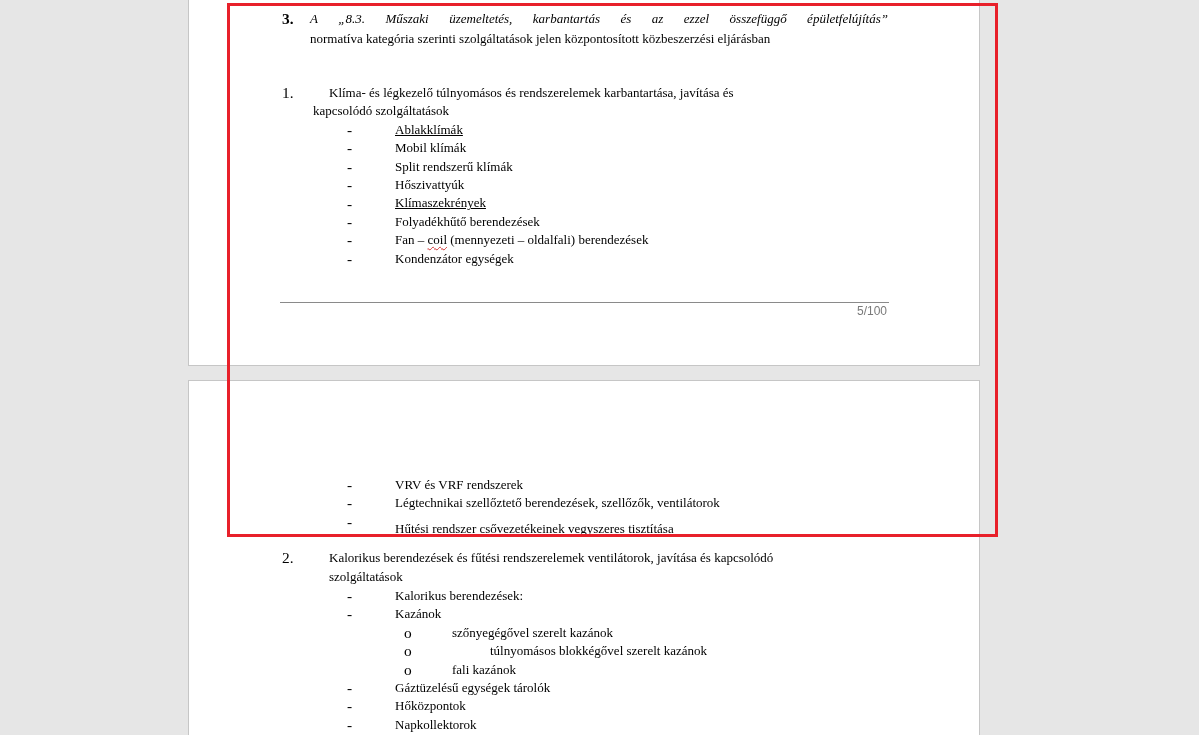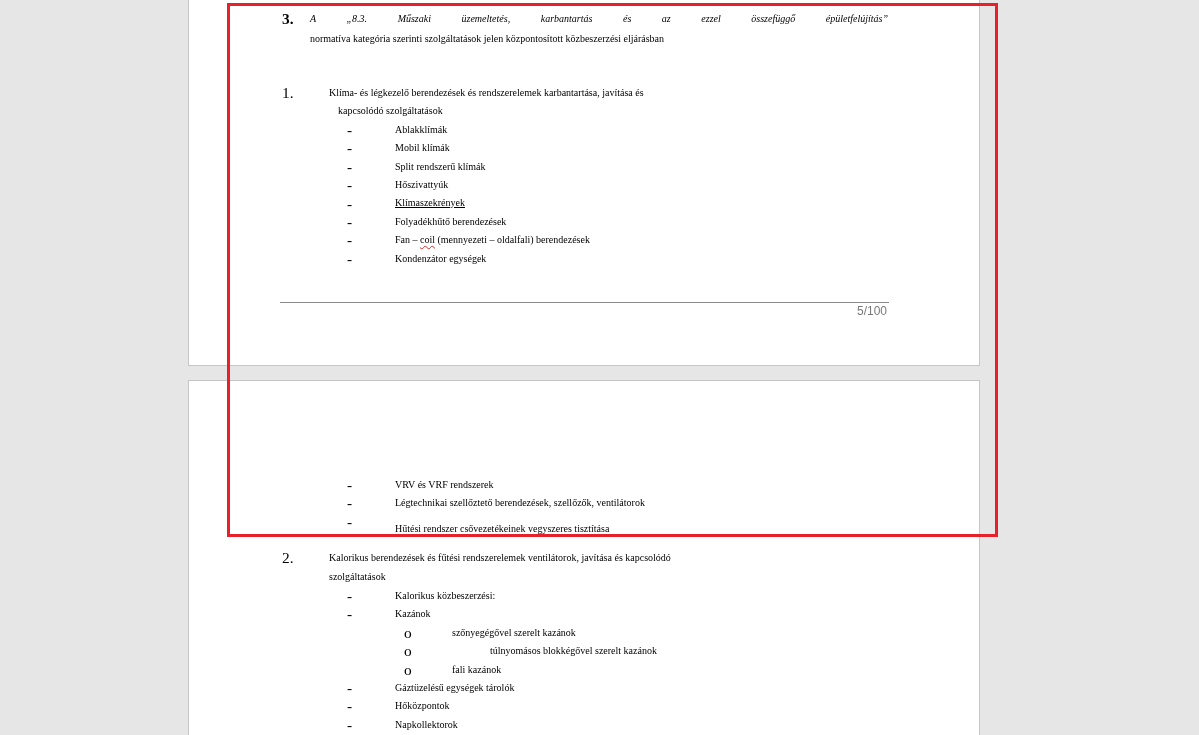--- a/index.html
+++ b/index.html
@@ -21,21 +21,21 @@
       width: 792px;
       background: #ffffff;
       border: 1px solid #c6c6c6;
       box-sizing: border-box;
     }
     #page1 { top: -10px; height: 376px; }
     #page2 { top: 380px; height: 400px; }
 
     .line {
       position: absolute;
-      font-size: 10px;
+      font-size: 13px;
       line-height: 18px;
       white-space: nowrap;
     }
     .num {
       position: absolute;
       font-size: 15.4px;
       line-height: 18px;
     }
     .bold { font-weight: bold; }
     .italic { font-style: italic; }
@@ -84,26 +84,26 @@
 
 <div class="page" id="page1"></div>
 
 <div class="page" id="page2"></div>
 
 <div class="num bold" style="left:282px; top:10px;">3.</div>
 <div class="line italic" style="left:310px; top:10px; width:578px; text-align:justify; text-align-last:justify;">A „8.3. Műszaki üzemeltetés, karbantartás és az ezzel összefüggő épületfelújítás”</div>
 <div class="line" style="left:310px; top:30px;">normatíva kategória szerinti szolgáltatások jelen központosított közbeszerzési eljárásban</div>
 
 <div class="num" style="left:282px; top:84px;">1.</div>
-<div class="line" style="left:329px; top:84px;">Klíma- és légkezelő berendezések és rendszerelemek karbantartása, javítása és</div>
-<div class="line" style="left:338px; top:102px;">kapcsolódó szolgáltatások</div>
+<div class="line" style="left:329px; top:84px;">Klíma- és légkezelő túlnyomásos és rendszerelemek karbantartása, javítása és</div>
+<div class="line" style="left:313px; top:102px;">kapcsolódó szolgáltatások</div>
 
 <div id="item1-list-p1">
     <div class="dash" style="left: 347px; top: 121px;">-</div>
-    <div class="line" style="left: 395px; top: 121px;">Ablakklímák</div>
+    <div class="line" style="left: 395px; top: 121px; text-decoration: underline;">Ablakklímák</div>
     <div class="dash" style="left: 347px; top: 139.4px;">-</div>
     <div class="line" style="left: 395px; top: 139.4px;">Mobil klímák</div>
     <div class="dash" style="left: 347px; top: 157.8px;">-</div>
     <div class="line" style="left: 395px; top: 157.8px;">Split rendszerű klímák</div>
     <div class="dash" style="left: 347px; top: 176.2px;">-</div>
     <div class="line" style="left: 395px; top: 176.2px;">Hőszivattyúk</div>
     <div class="dash" style="left: 347px; top: 194.6px;">-</div>
     <div class="line" style="left: 395px; top: 194px; text-decoration: underline;">Klímaszekrények</div>
     <div class="dash" style="left: 347px; top: 213px;">-</div>
     <div class="line" style="left: 395px; top: 213px;">Folyadékhűtő berendezések</div>
@@ -124,21 +124,21 @@
     <div class="dash" style="left: 347px; top: 512.8px;">-</div>
     <div class="line" style="left: 395px; top: 512.8px; margin-top: 7px;">Hűtési rendszer csővezetékeinek vegyszeres tisztítása</div>
   </div>
 
 <div class="num" style="left:282px; top:549px;">2.</div>
 <div class="line" style="left:329px; top:549px;">Kalorikus berendezések és fűtési rendszerelemek ventilátorok, javítása és kapcsolódó</div>
 <div class="line" style="left:329px; top:568px;">szolgáltatások</div>
 
 <div id="item2-list">
     <div class="dash" style="left: 347px; top: 587px;">-</div>
-    <div class="line" style="left: 395px; top: 587px;">Kalorikus közbeszerzési:</div>
+    <div class="line" style="left: 395px; top: 587px;">Kalorikus berendezések:</div>
     <div class="dash" style="left: 347px; top: 605.4px;">-</div>
     <div class="line" style="left: 395px; top: 605.4px;">Kazánok</div>
     <div class="dash" style="left: 404px; top: 623.8px;">o</div>
     <div class="line" style="left: 452px; top: 623.8px;">szőnyegégővel szerelt kazánok</div>
     <div class="dash" style="left: 404px; top: 642.2px;">o</div>
     <div class="line" style="left: 452px; top: 642.2px; margin-left: 38px;">túlnyomásos blokkégővel szerelt kazánok</div>
     <div class="dash" style="left: 404px; top: 660.6px;">o</div>
     <div class="line" style="left: 452px; top: 660.6px;">fali kazánok</div>
     <div class="dash" style="left: 347px; top: 679px;">-</div>
     <div class="line" style="left: 395px; top: 679px;">Gáztüzelésű egységek tárolók</div>

